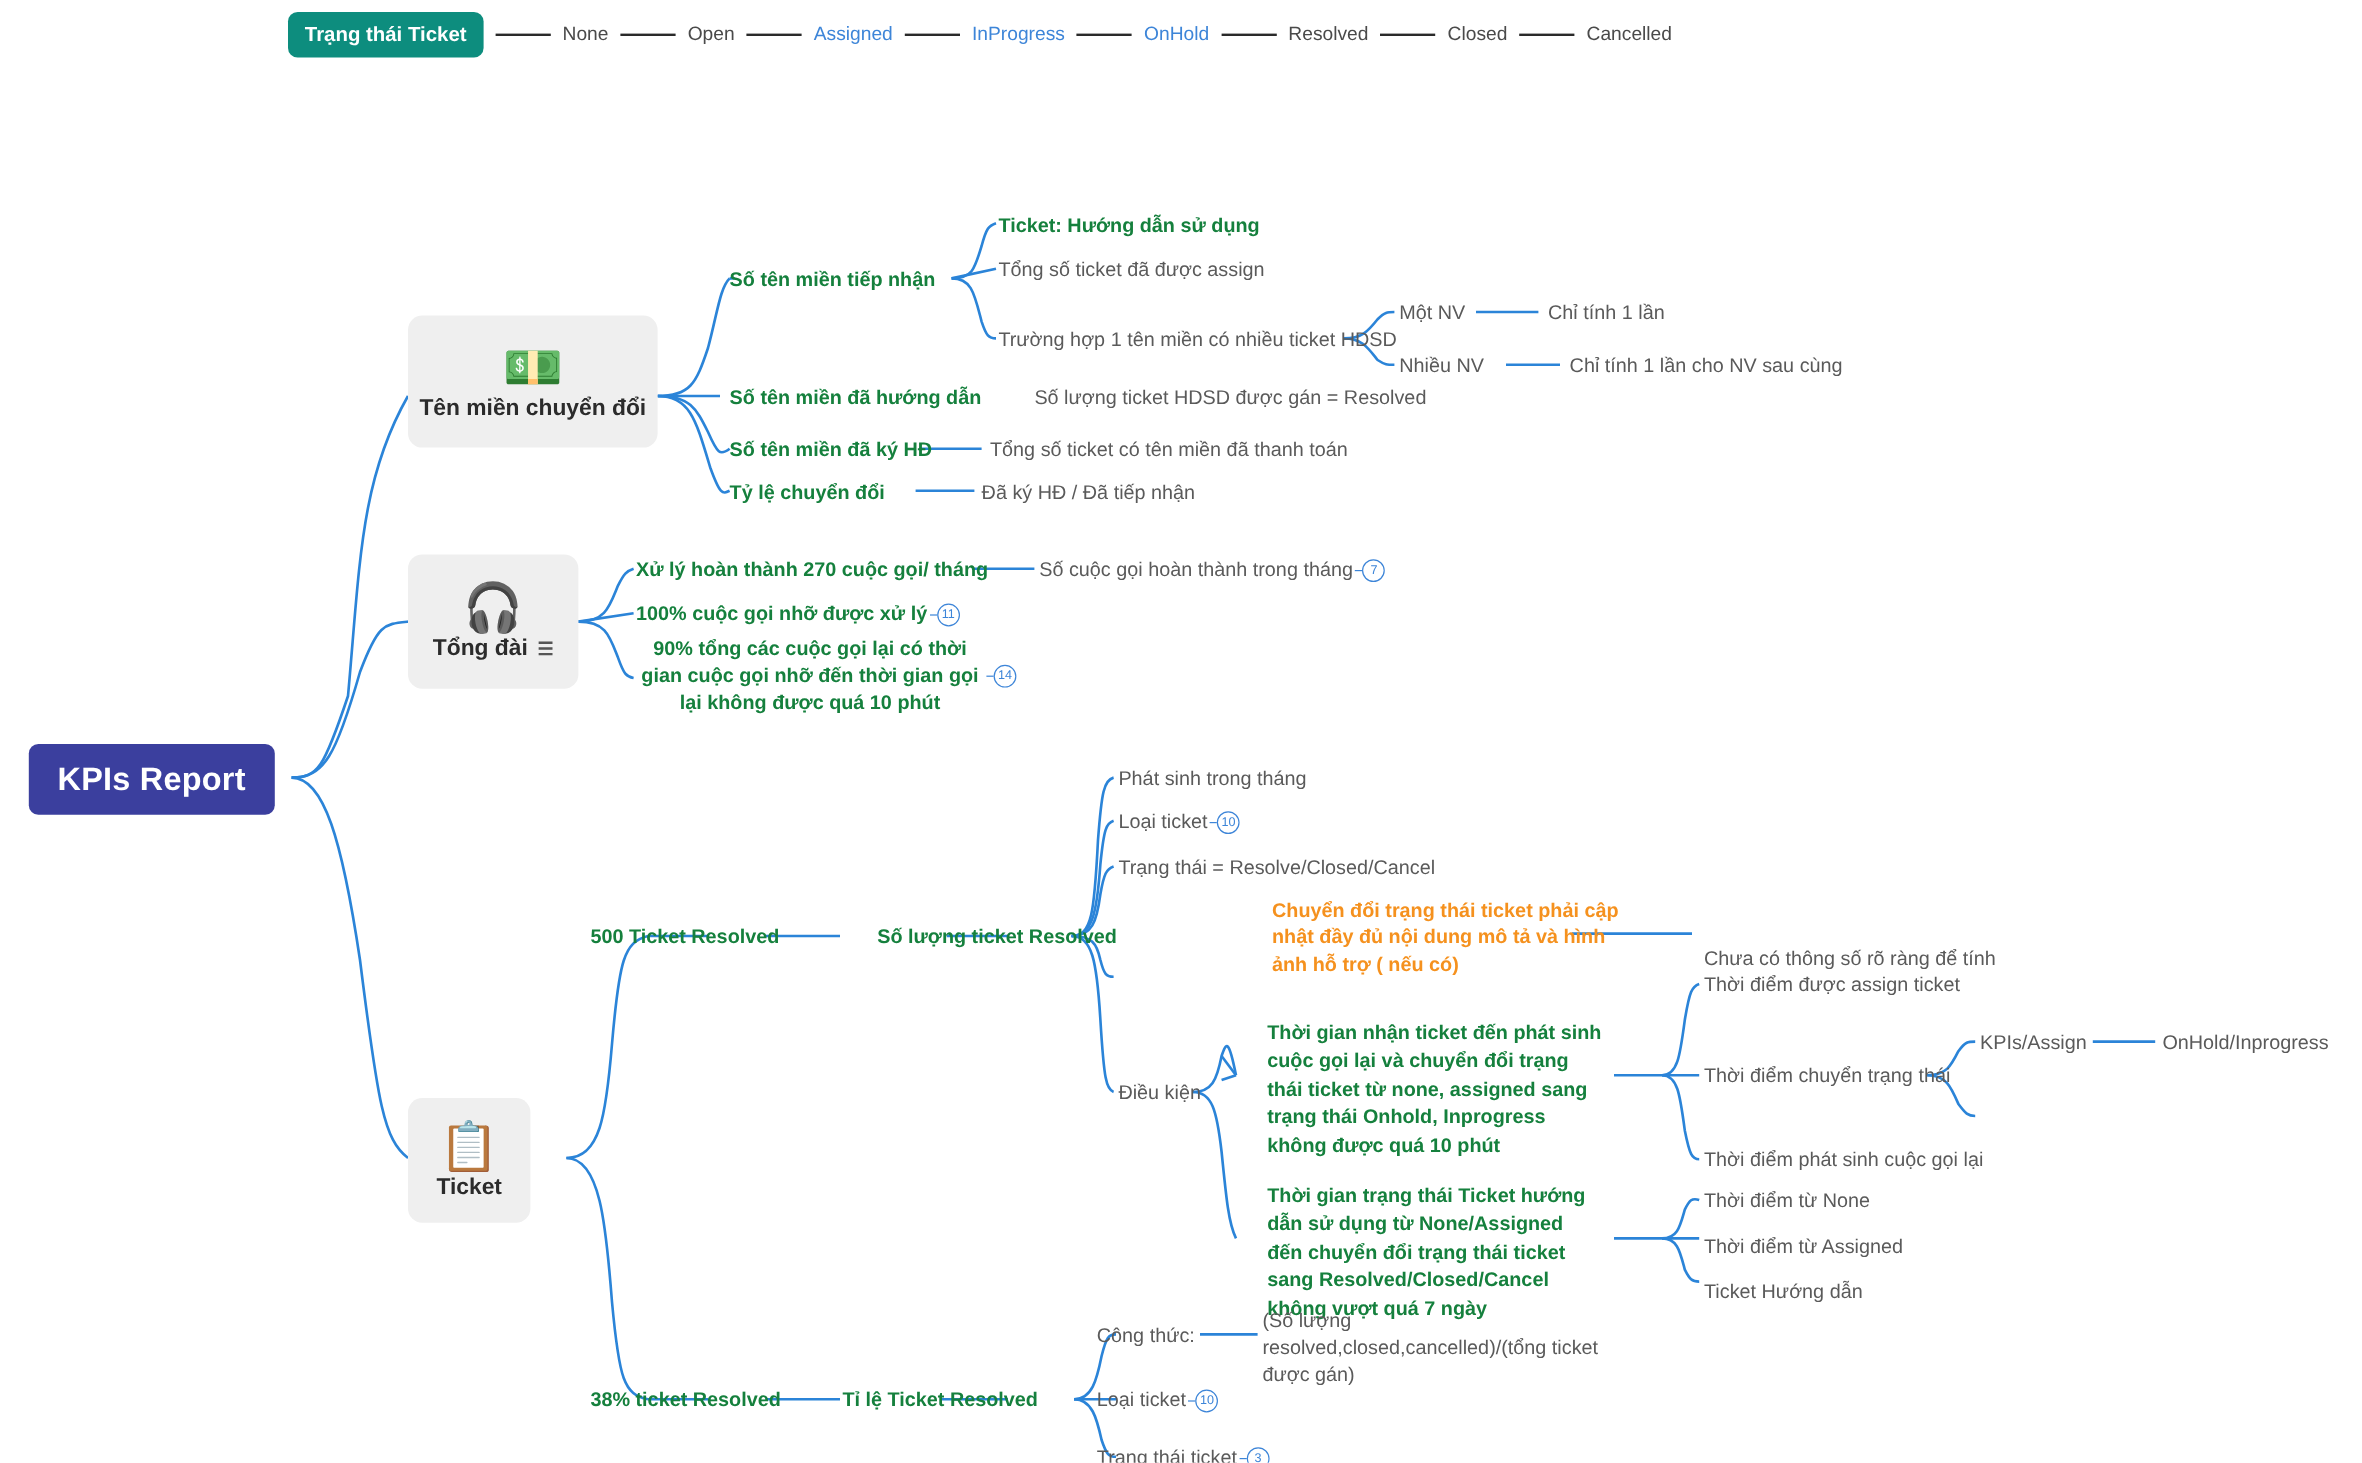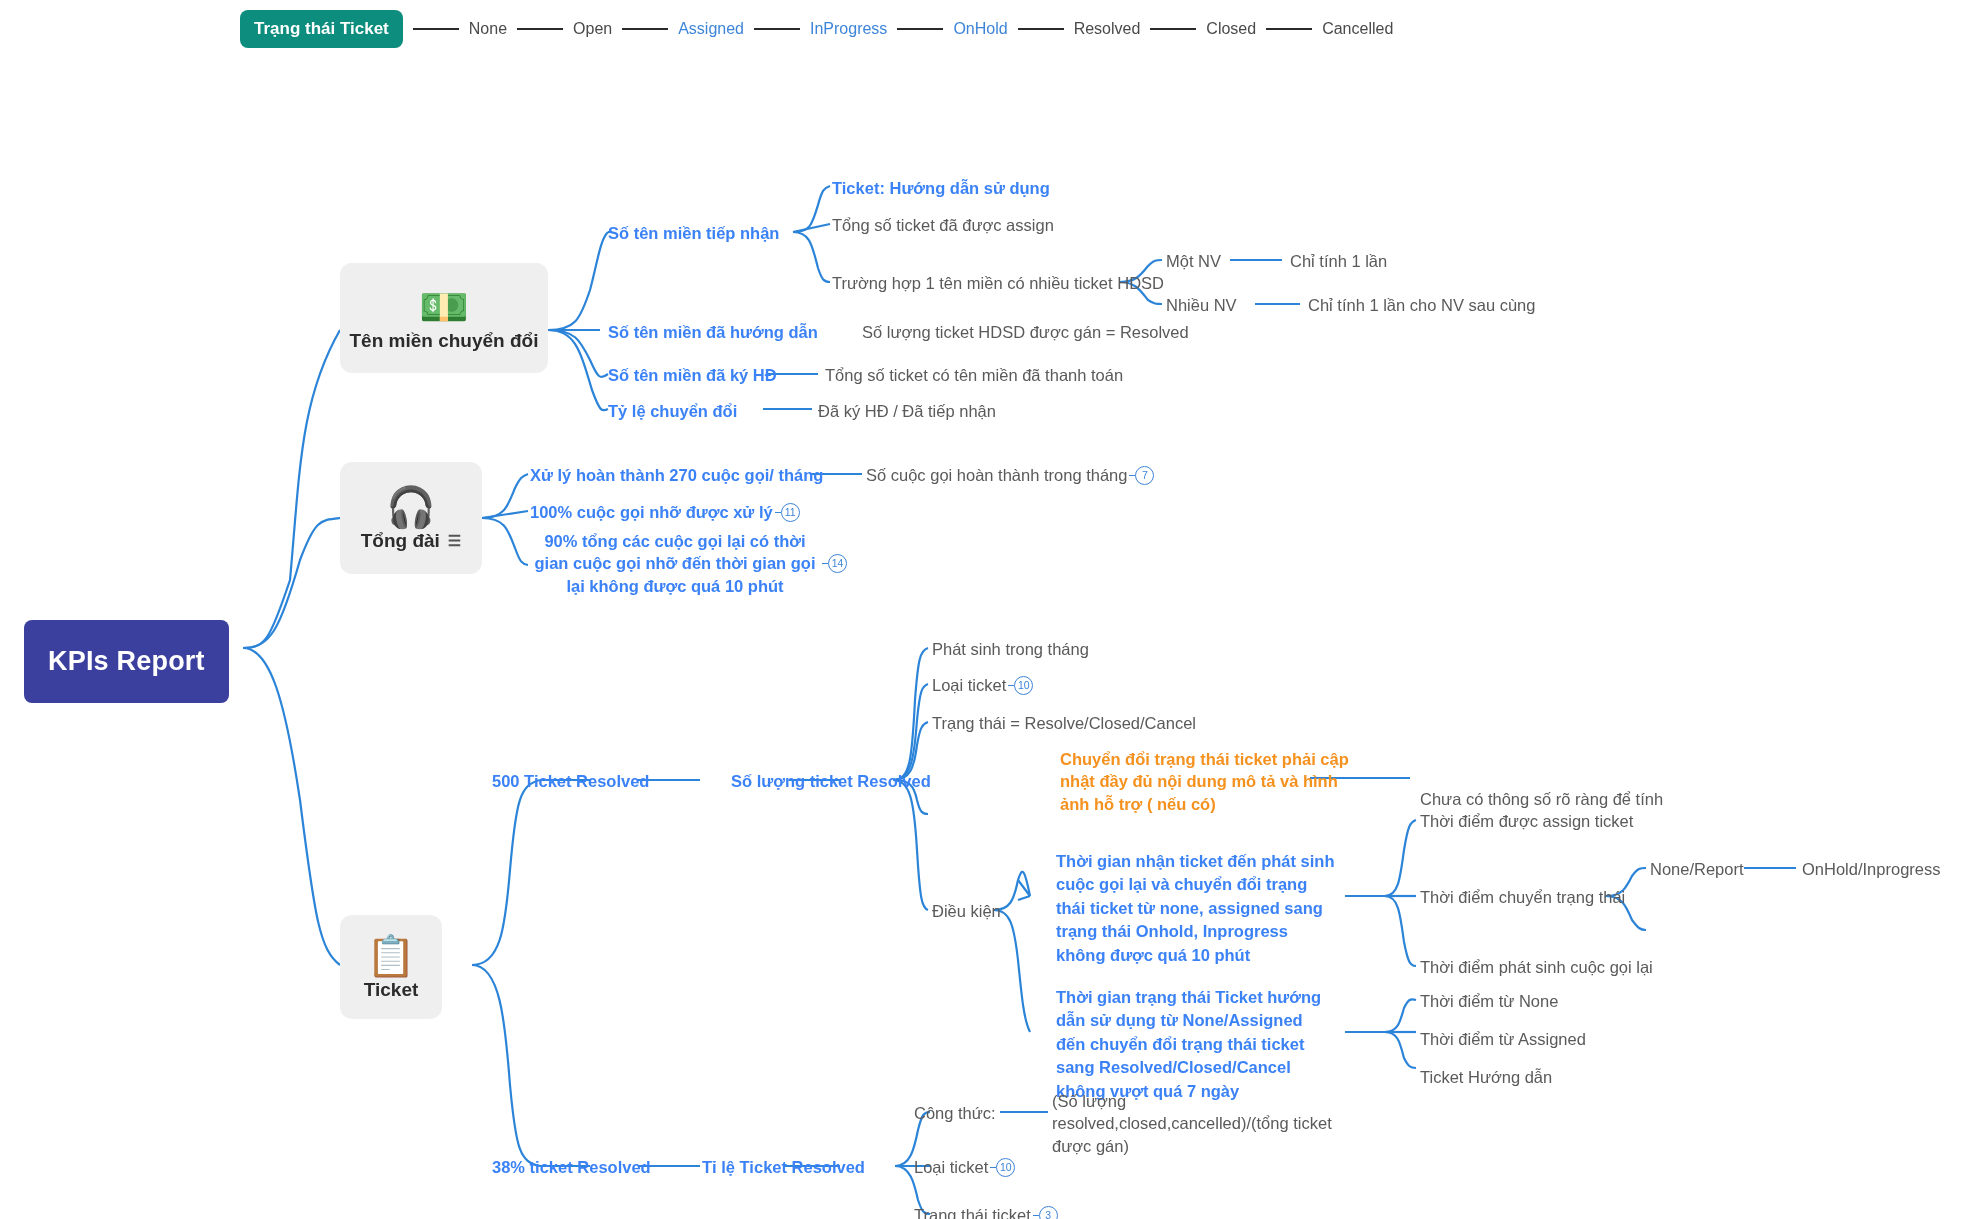--- a/index.html
+++ b/index.html
@@ -33,21 +33,21 @@
     position: absolute;
     box-sizing: border-box;
   }
   
   .root {
     background: #3b3f9e;
     color: #ffffff;
     font-size: 27px;
     font-weight: bold;
     border-radius: 8px;
-    padding: 26px 24px;
+    padding: 14px 24px;
     letter-spacing: .2px;
     white-space: nowrap;
   }
   
   .card {
     background: #efefef;
     border-radius: 12px;
     display: flex;
     flex-direction: column;
     align-items: center;
@@ -70,21 +70,21 @@
   }
   
   .txt {
     font-size: 16.5px;
     line-height: 1.35;
     color: #5a5a5a;
     white-space: nowrap;
   }
   .txt.bold {
     font-weight: bold;
-    color: #3b82f6;
+    color: #15803d;
     font-size: 16.5px;
   }
   .txt.wrap {
     white-space: normal;
   }
   .txt.orange {
     color: #f5911e;
     font-weight: bold;
   }
   
@@ -313,21 +313,21 @@
   <div class="node txt" style="left:932px; top:712px;">Trạng thái = Resolve/Closed/Cancel</div>
 
   <div class="node txt orange wrap" style="left:1060px; top:748px; width:290px; line-height:1.35;">Chuyển đổi trạng thái ticket phải cập nhật đầy đủ nội dung mô tả và hình ảnh hỗ trợ ( nếu có)</div>
   <div class="node txt" style="left:1420px; top:768px;margin-top:20px;">Chưa có thông số rõ ràng để tính</div>
 
   <div class="node txt" style="left:932px; top:900px;">Điều kiện</div>
 
   <div class="node txt bold wrap" style="left:1056px; top:850px; width:280px; line-height:1.42;">Thời gian nhận ticket đến phát sinh cuộc gọi lại và chuyển đổi trạng thái ticket từ none, assigned sang trạng thái Onhold, Inprogress không được quá 10 phút</div>
   <div class="node txt" style="left:1420px; top:810px;">Thời điểm được assign ticket</div>
   <div class="node txt" style="left:1420px; top:886px;">Thời điểm chuyển trạng thái</div>
-  <div class="node txt" style="left:1650px; top:858px;">None/Report</div>
+  <div class="node txt" style="left:1650px; top:858px;">KPIs/Assign</div>
   <div class="node txt" style="left:1802px; top:858px;">OnHold/Inprogress</div>
   <div class="node txt" style="left:1420px; top:956px;">Thời điểm phát sinh cuộc gọi lại</div>
 
   <div class="node txt bold wrap" style="left:1056px; top:986px; width:280px; line-height:1.42;">Thời gian trạng thái Ticket hướng dẫn sử dụng từ None/Assigned đến chuyển đổi trạng thái ticket sang Resolved/Closed/Cancel không vượt quá 7 ngày</div>
   <div class="node txt" style="left:1420px; top:990px;">Thời điểm từ None</div>
   <div class="node txt" style="left:1420px; top:1028px;">Thời điểm từ Assigned</div>
   <div class="node txt" style="left:1420px; top:1066px;">Ticket Hướng dẫn</div>
 
   <div class="node txt bold" style="left:492px; top:1156px;">38% ticket Resolved</div>
   <div class="node txt bold" style="left:702px; top:1156px;">Tỉ lệ Ticket Resolved</div>

